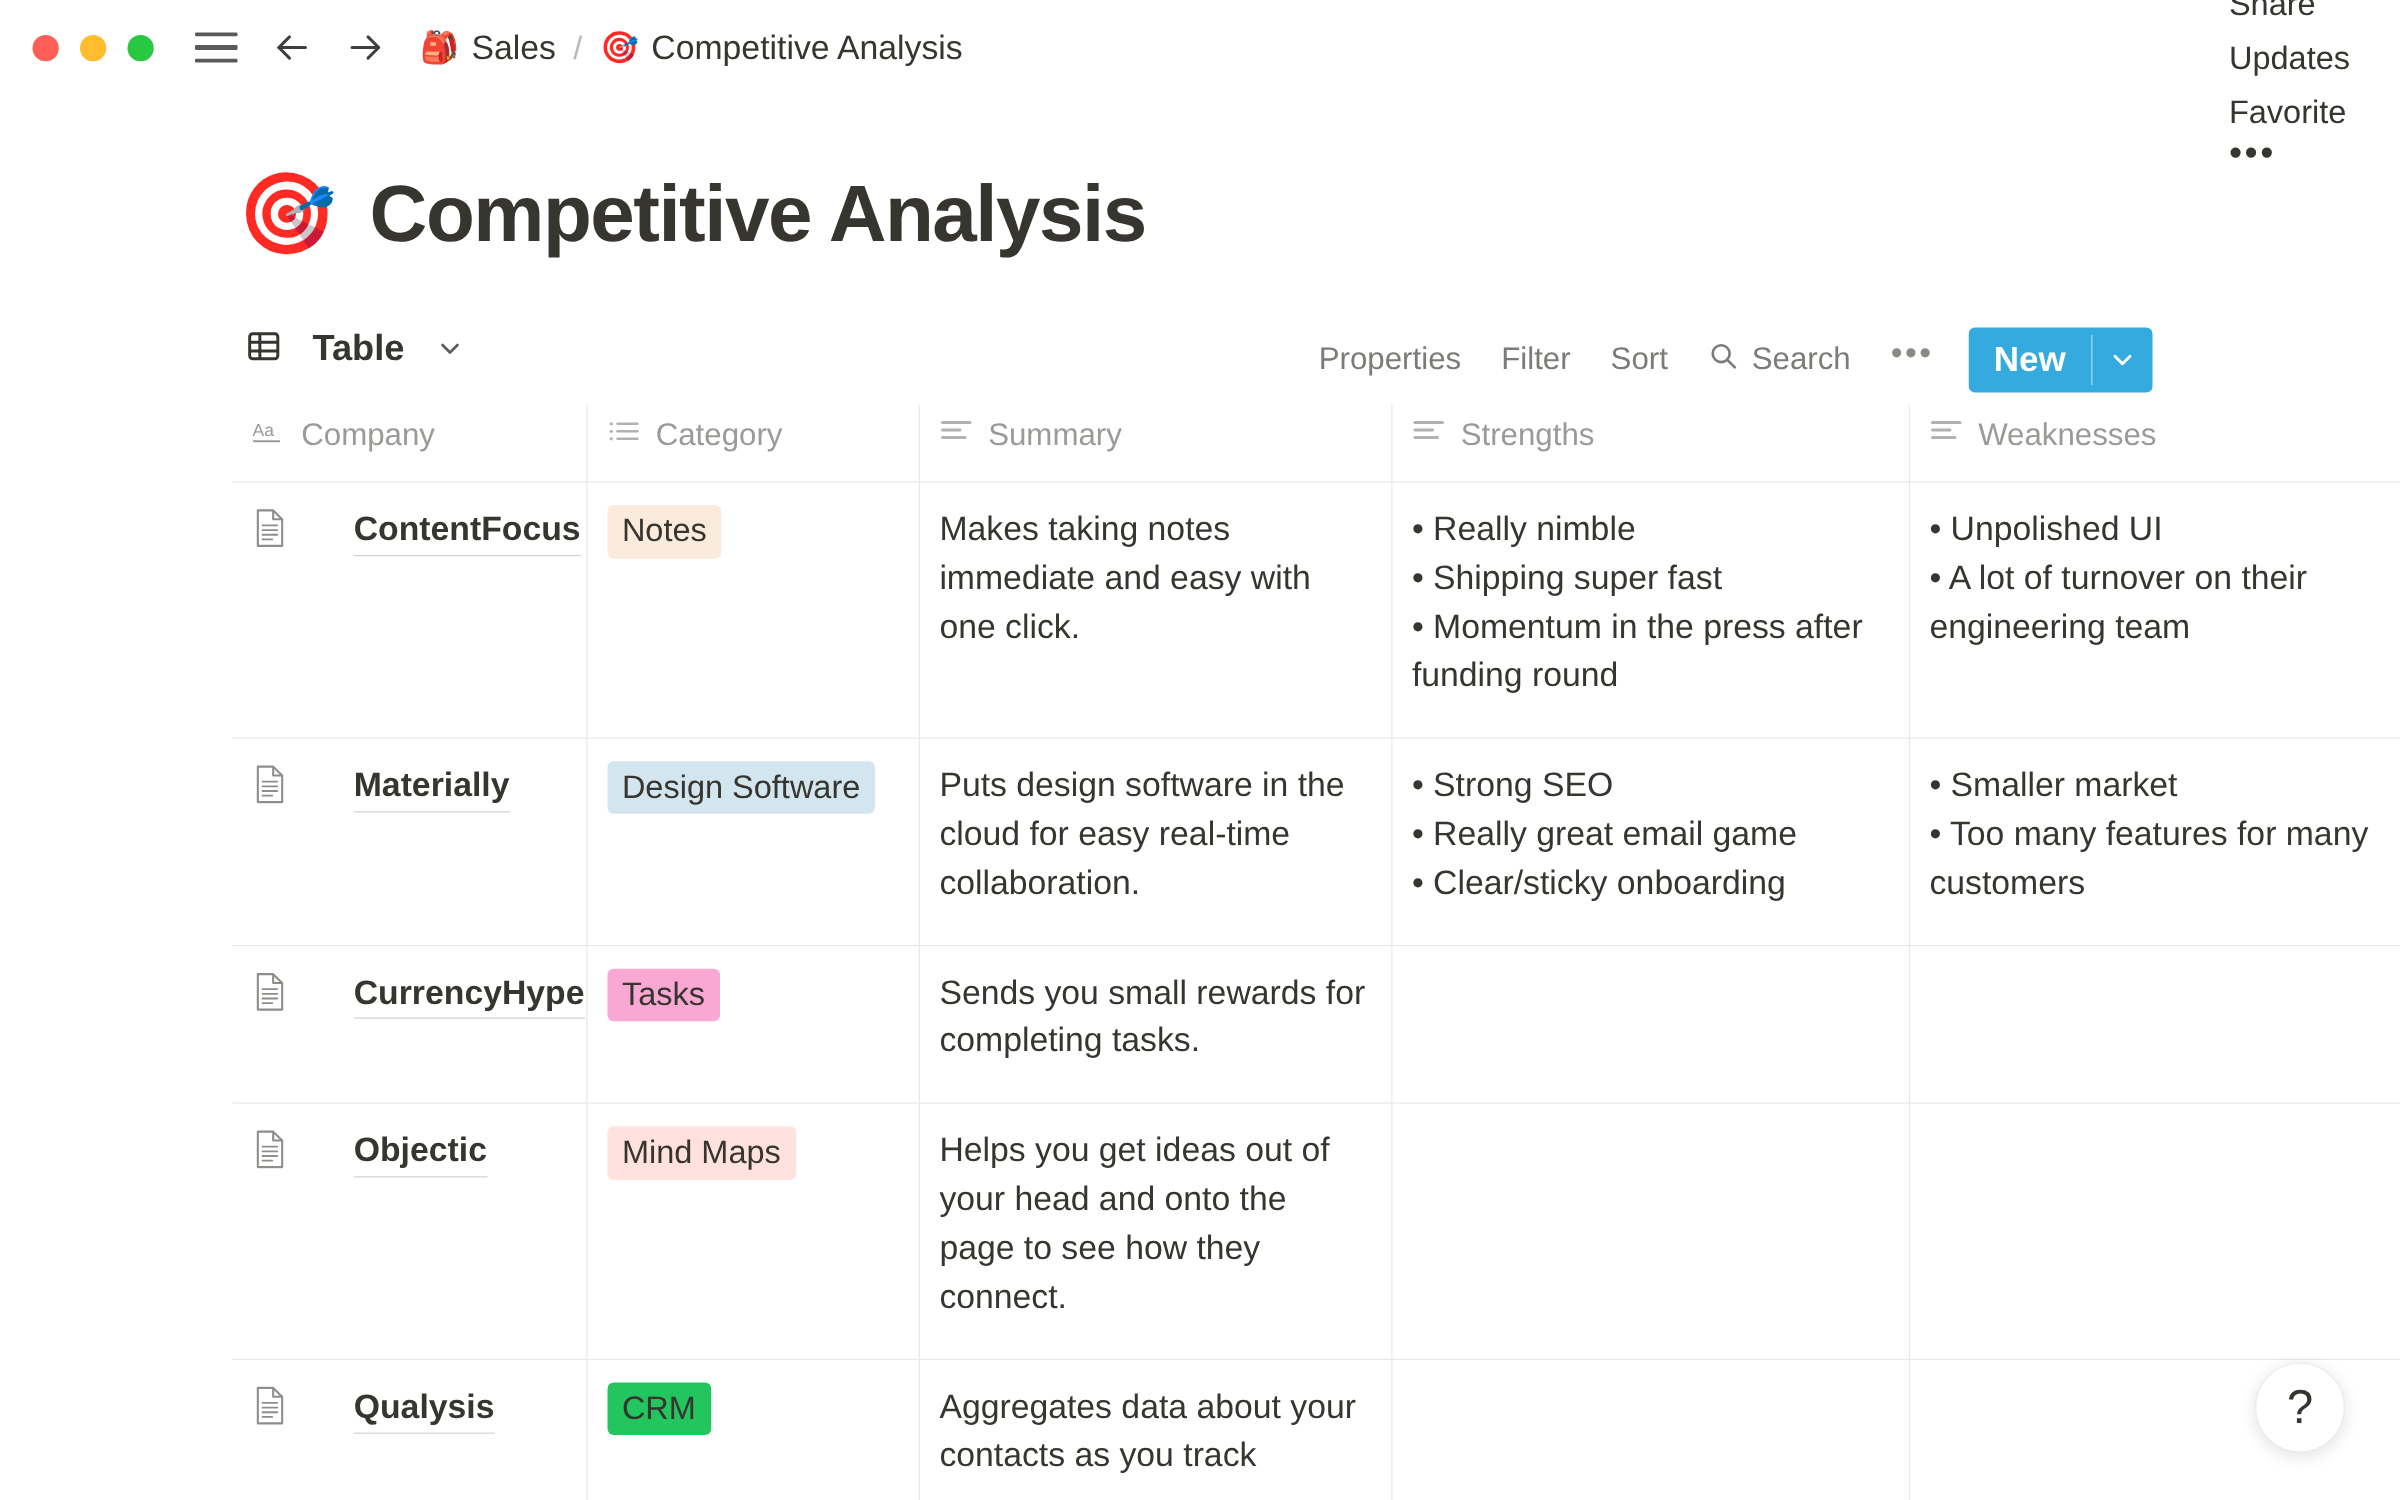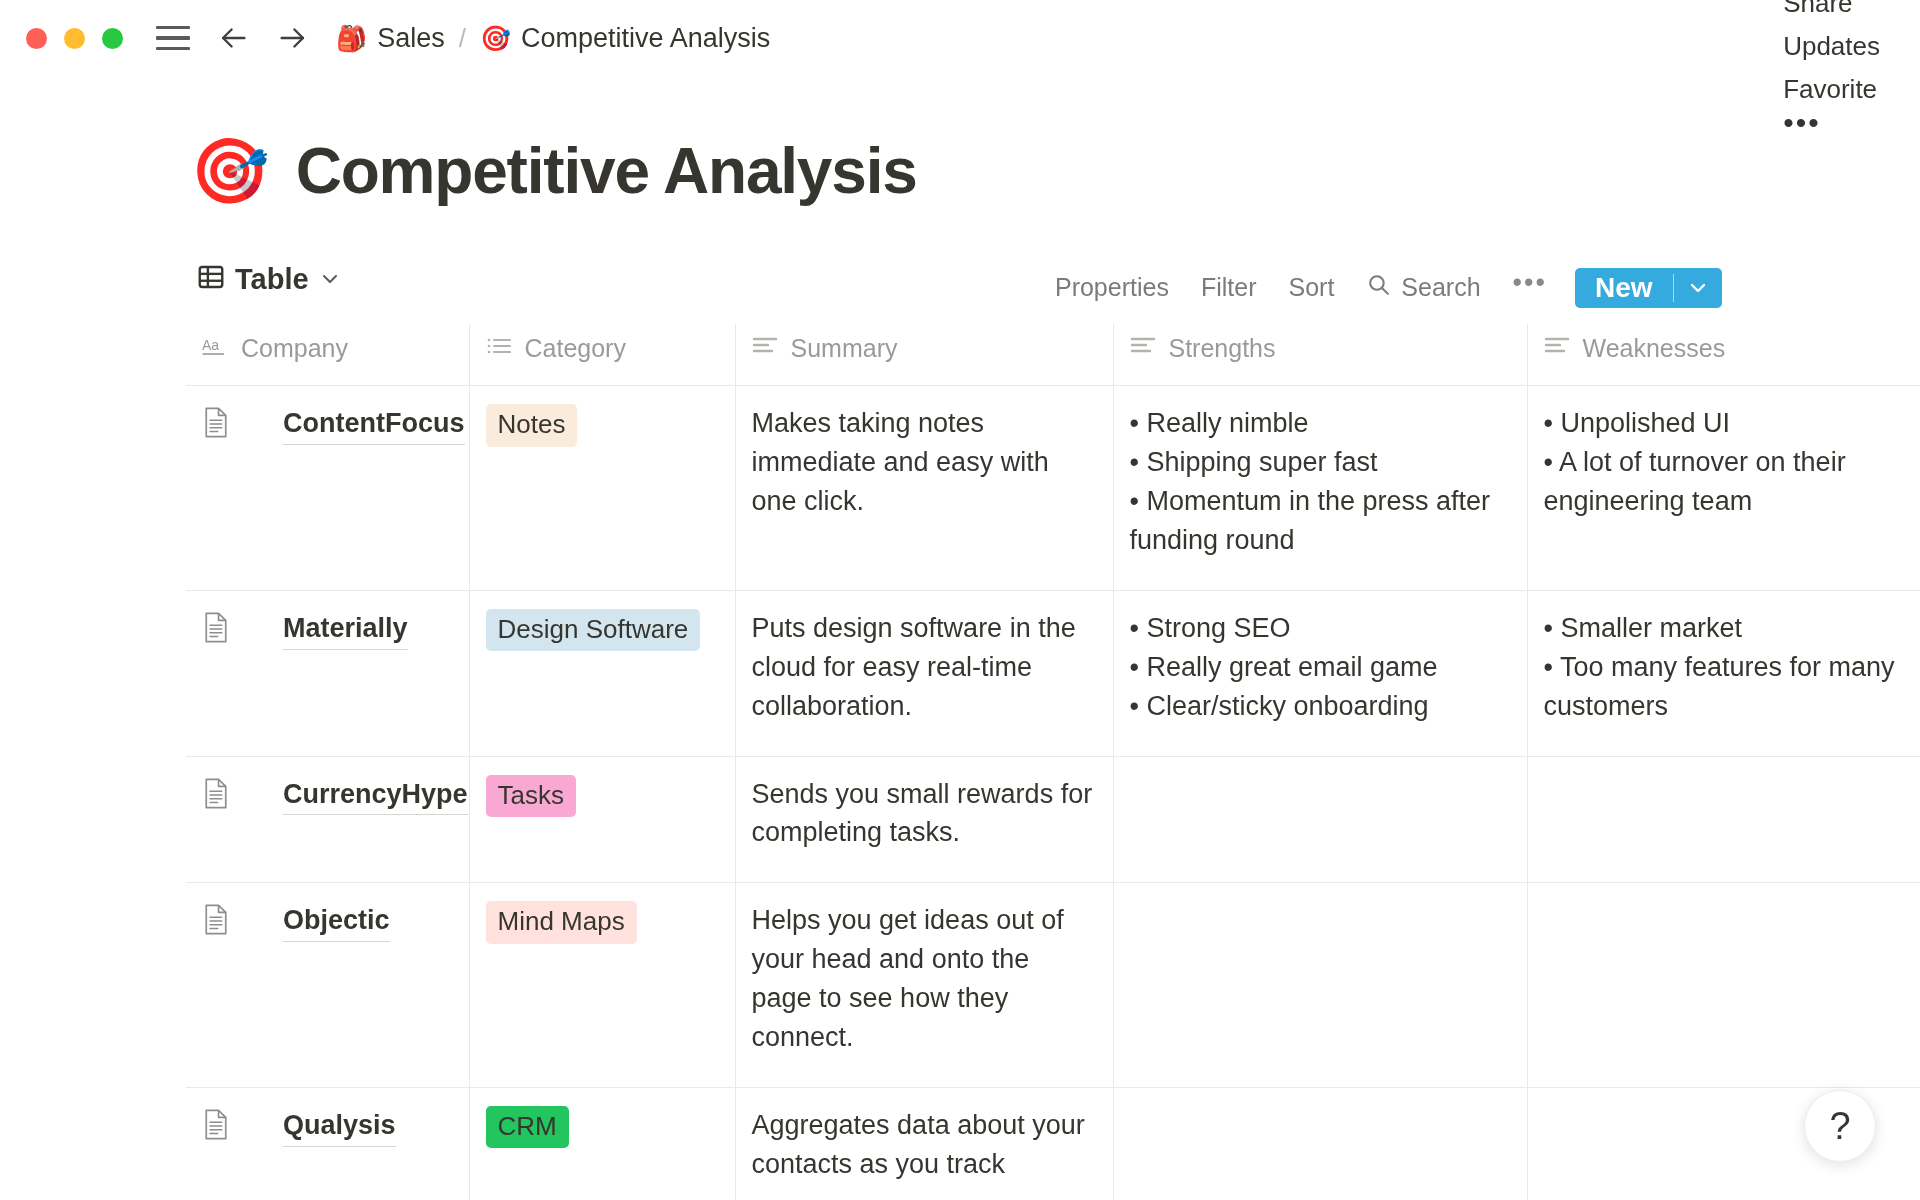--- a/index.html
+++ b/index.html
@@ -122,21 +122,21 @@
   }
 
   
   .viewbar {
     display: flex; align-items: center;
     margin: 46px 0 0 0;
     padding: 0 198px 0 196px;
     height: 54px;
   }
   .view-tab {
-    display: flex; align-items: center; gap: 9px;
+    display: flex; align-items: center; gap: 24px;
     cursor: pointer;
   }
   .view-tab-label {
     font-size: 29px; font-weight: bold; color: #37352F;
   }
   .chev { color: #5E5C57; display: flex; align-items: center; }
 
   .viewbar-right {
     margin-left: auto;
     display: flex; align-items: center; gap: 0; margin-top: 17px;
@@ -151,21 +151,21 @@
   }
   .vb-dots {
     font-size: 27px; color: #8A8984; letter-spacing: 2px;
     padding: 0 16px 10px 16px; cursor: pointer; line-height: 0.5;
   }
   .new-btn {
     display: flex; align-items: stretch;
     margin-left: 12px;
     border-radius: 5px;
     overflow: hidden;
-    height: 40px;
+    height: 52px;
     cursor: pointer;
   }
   .new-btn-main {
     display: flex; align-items: center; justify-content: center;
     padding: 0 20px;
     font-size: 28px; font-weight: bold; color: #ffffff;
   }
   .new-btn-split {
     width: 1.5px; background: rgba(255,255,255,0.55); margin: 6px 0;
   }

